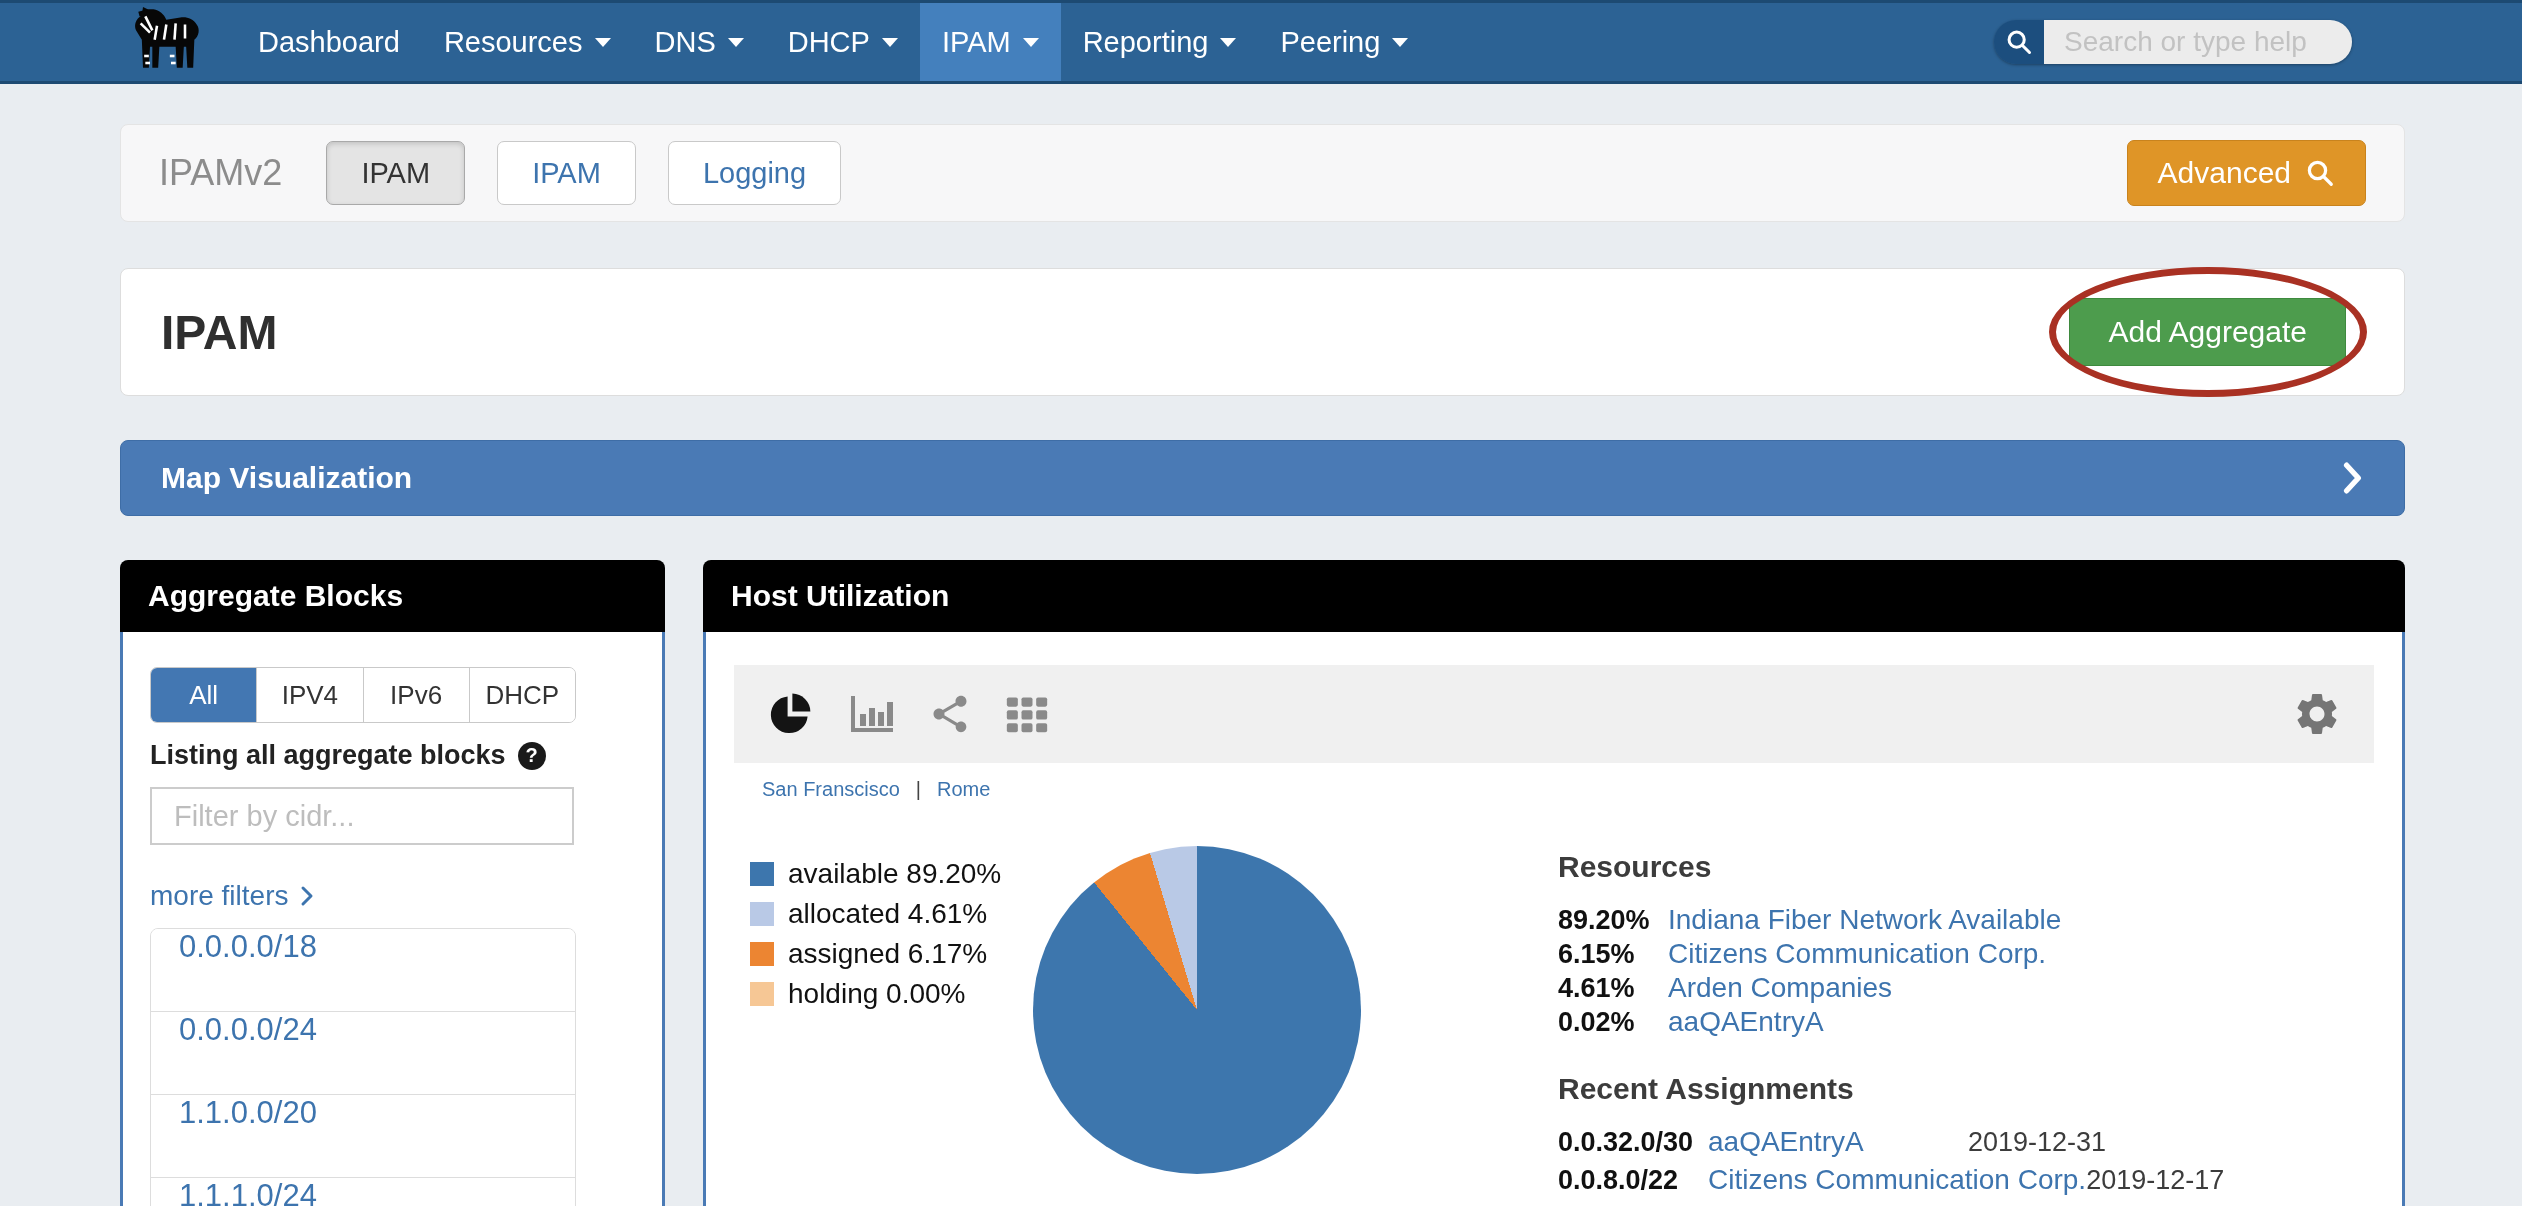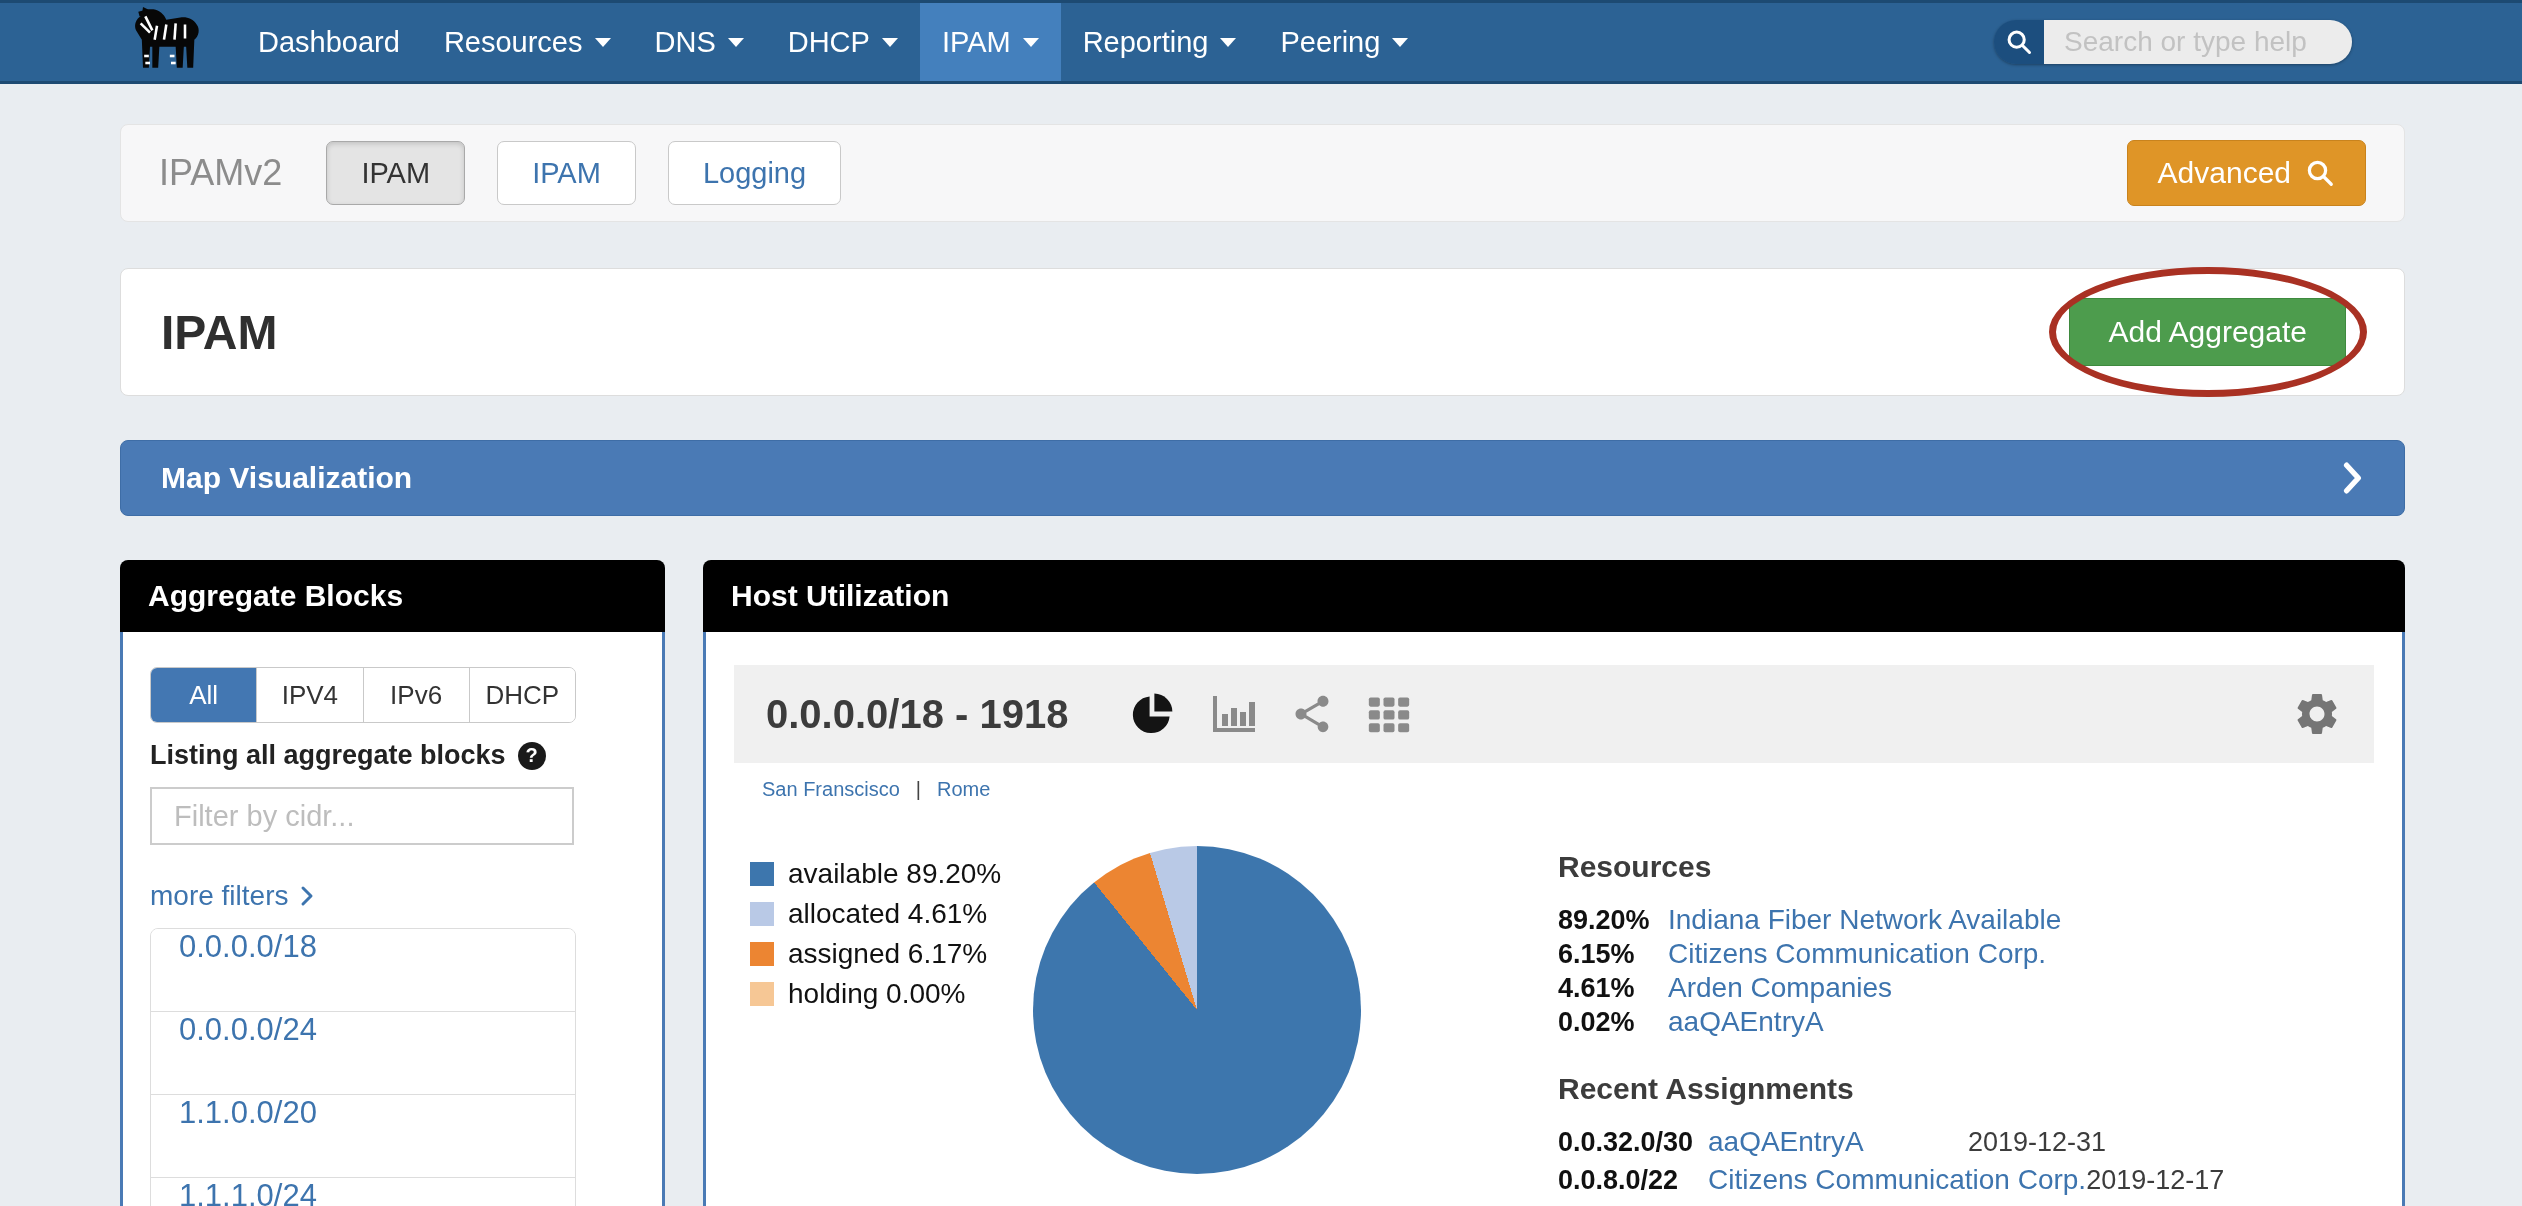--- a/index.html
+++ b/index.html
@@ -257,21 +257,20 @@
           </div>
         </div>
       </div>
 
       <div class="right-panel">
         <div class="panel-header">
           <span>Host Utilization</span>
         </div>
         <div class="panel-body">
           <div class="sub-header">
-            <span class="block-title">0.0.0.0/18 - 1918</span>
             <div class="view-icons">
               <span class="icon-btn">
                 <svg width="48" height="48" viewBox="0 0 24 24" fill="#141414">
                   <path d="M10.8 3.2 A9.2 9.2 0 1 0 20.8 13.2 L10.8 13.2 Z"></path>
                   <path d="M13.2 1.8 A9.2 9.2 0 0 1 22.2 10.8 L13.2 10.8 Z"></path>
                 </svg>
               </span>
               <span class="icon-btn">
                 <svg width="50" height="48" viewBox="0 0 24 24" fill="#8a8a8a">
                   <rect x="2" y="3" width="2" height="18"></rect>

